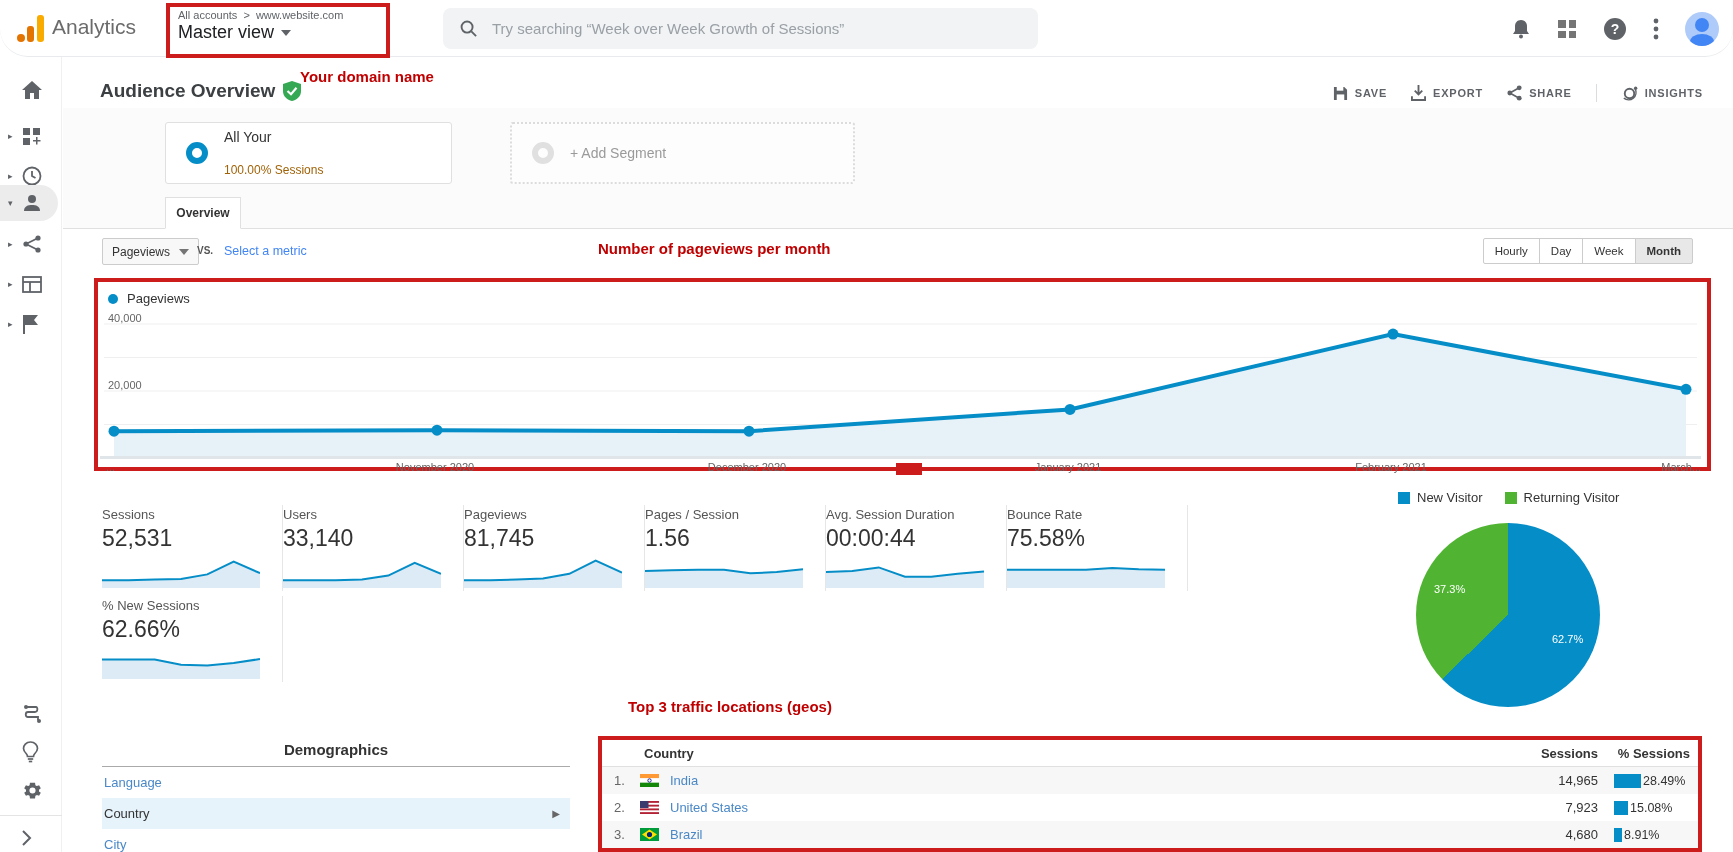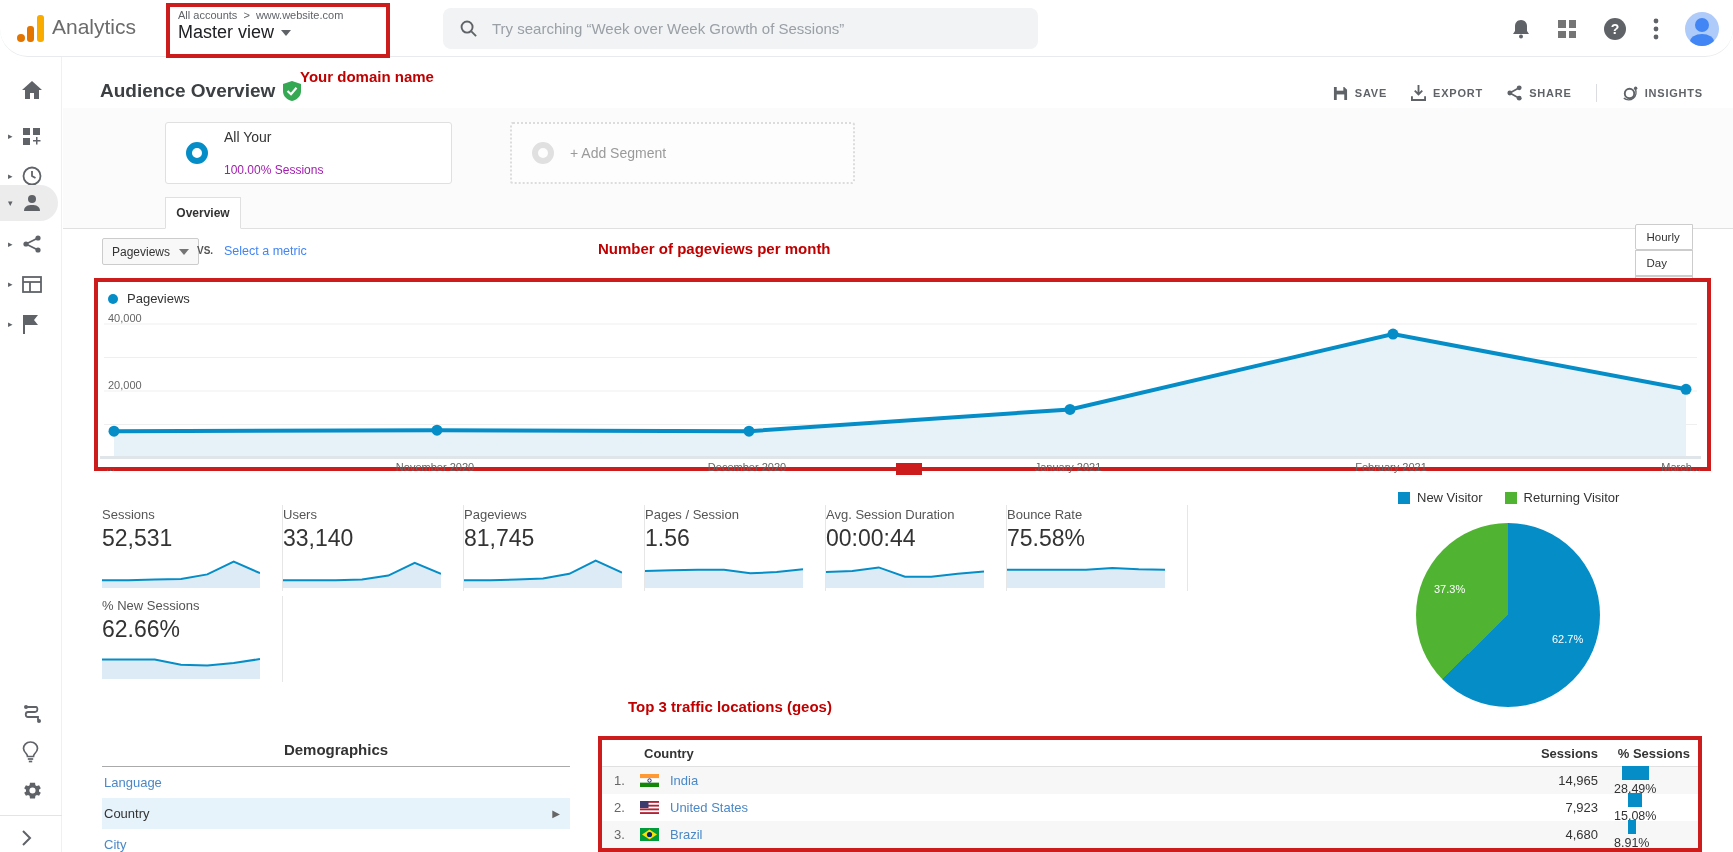--- a/index.html
+++ b/index.html
@@ -56,36 +56,36 @@
   .date-text { font-size:15px; color:#3c4043; border-bottom:1px solid #d7d7d7; padding-bottom:3px; }
 
   
   .seg-strip { position:absolute; left:63px; top:108px; width:1670px; height:121px; background:#fbfbfb;
                border-bottom:1px solid #e0e0e0; }
   .seg-card { position:absolute; left:102px; top:14px; width:287px; height:62px; background:#fff;
               border:1px solid #e0e0e0; border-radius:3px; display:flex; align-items:center; padding-left:20px;
               gap:16px; cursor:pointer; }
   .seg-ring { width:22px; height:22px; border-radius:50%; border:6px solid #058dc7; }
   .seg-title { font-size:14px; color:#333; }
-  .seg-sub { font-size:12px; color:#a21caf; margin-top:18px; }
+  .seg-sub { font-size:12px; color:#a16207; margin-top:18px; }
   .seg-add { position:absolute; left:447px; top:14px; width:345px; height:62px; background:#fdfdfd;
              border:2px dotted #dcdcdc; border-radius:3px; display:flex; align-items:center; padding-left:20px;
              gap:16px; color:#9a9a9a; font-size:14px; cursor:pointer; }
   .seg-ring-gray { width:22px; height:22px; border-radius:50%; border:6px solid #e0e0e0; }
   .tab { position:absolute; left:102px; top:89px; width:76px; height:32px; background:#fff;
          border:1px solid #e0e0e0; border-bottom:1px solid #fff; display:flex; align-items:center;
          justify-content:center; font-size:12px; font-weight:bold; color:#333; cursor:pointer; }
 
   
   .metric-select { position:absolute; left:102px; top:238px; height:27px; padding:0 9px; background:#f8f8f8;
                    border:1px solid #ccc; border-radius:2px; display:flex; align-items:center; gap:9px;
                    font-size:12px; color:#333; cursor:pointer; }
   .vs-label { position:absolute; left:197px; top:245px; font-size:10px; color:#555; font-weight:bold; }
   .select-metric { position:absolute; left:224px; top:244px; font-size:12.5px; color:#4285f4; cursor:pointer; }
-  .granularity { position:absolute; right:40px; top:224px; display:flex;flex-direction:column; }
+  .granularity { position:absolute; right:40px; top:238px; display:flex; }
   .gran-btn { height:26px; padding:0 11px; border:1px solid #ccc; margin-left:-1px; background:#fff;
               font-size:11.5px; color:#333; display:flex; align-items:center; cursor:pointer; }
   .gran-btn.active { background:#e8e8e8; font-weight:bold; border-radius:0 2px 2px 0; }
   .gran-btn.first { border-radius:2px 0 0 2px; }
 
   
   .chart-box { position:absolute; left:94px; top:278px; width:1617px; height:193px; border:4px solid #cc1c1c;
                background:#fff; }
   .chart-legend { position:absolute; left:10px; top:9px; display:flex; align-items:center; gap:9px;
                   font-size:13px; color:#333; }
@@ -126,21 +126,21 @@
               border-bottom:1px solid #e0e0e0; position:relative; }
   .geo-row { height:27px; display:flex; align-items:center; font-size:13px; position:relative; }
   .geo-row.alt { background:#f7f7f7; }
   .g-country-h { position:absolute; left:42px; }
   .g-sessions-h { position:absolute; right:100px; }
   .g-pct-h { position:absolute; right:8px; }
   .g-rank { position:absolute; left:12px; color:#666; }
   .g-flag { position:absolute; left:38px; top:7px; }
   .g-name { position:absolute; left:68px; color:#4a88c7; cursor:pointer; }
   .g-sessions { position:absolute; right:100px; color:#333; }
-  .g-barwrap { position:absolute; left:1012px; display:flex; align-items:center; gap:2px;flex-direction:column; }
+  .g-barwrap { position:absolute; left:1012px; display:flex; align-items:center; gap:2px; }
   .g-bar { height:14px; background:#058dc7; }
   .g-pct { color:#333; font-size:12.5px; }
 </style>
 </head>
 <body>
 
 <div id="app">
 
   <div class="topbar">
     <svg class="ga-logo" viewBox="0 0 30 30">

